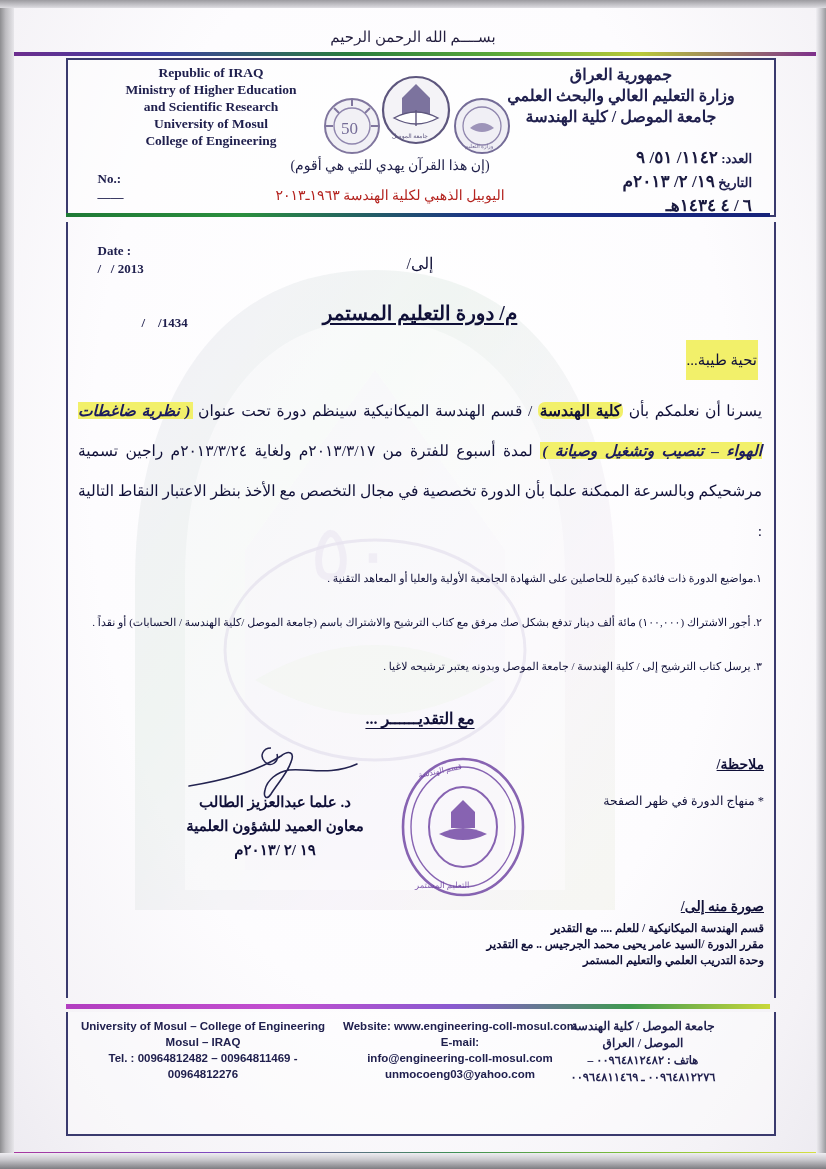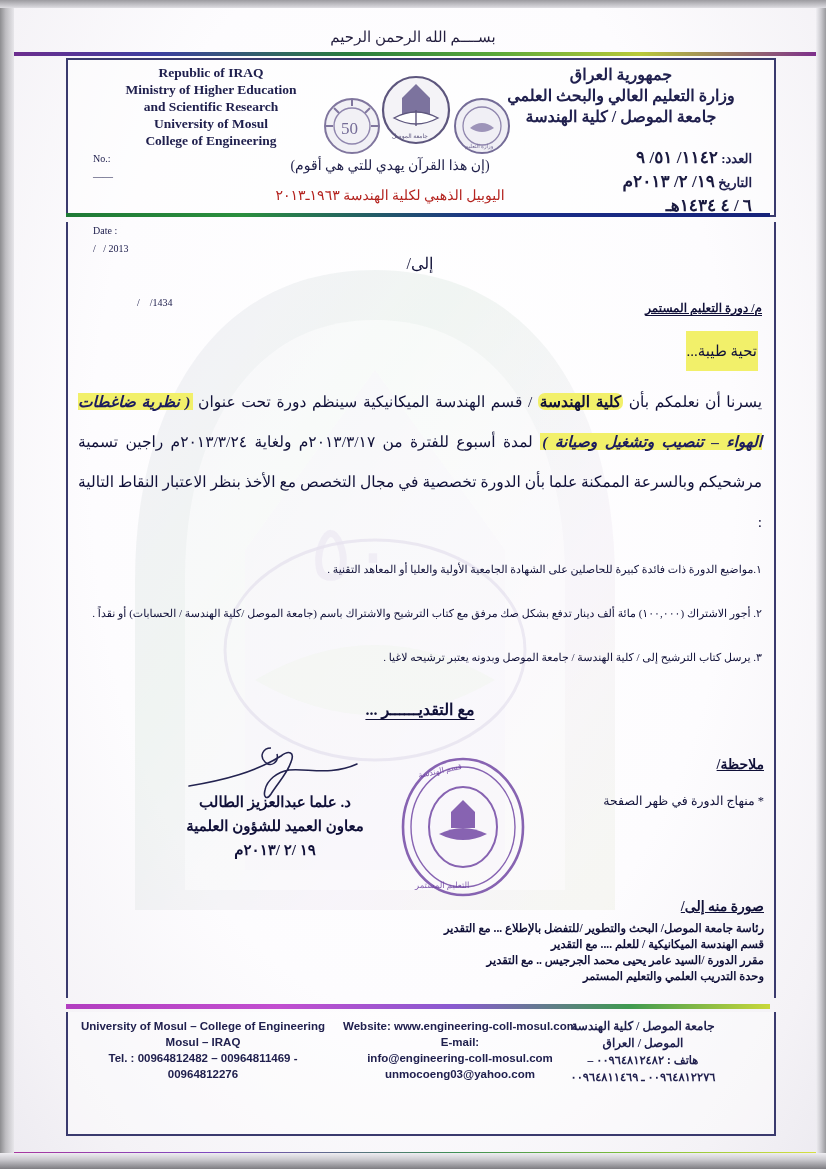--- a/index.html
+++ b/index.html
@@ -40,43 +40,43 @@
   .rule-bot2{position:absolute;left:12px;right:10px;top:1152px;height:5px;
     background:linear-gradient(90deg,#a8389f 0%,#7e49c0 25%,#3f8f56 55%,#7fc03a 78%,#d6df42 100%);}
 
   
   #header-box{position:absolute;left:66px;top:58px;width:706px;height:155px;
     border:2px solid #3a3a6e;background:rgba(255,255,255,.45);}
   .hdr-en{position:absolute;left:86px;top:64px;width:250px;text-align:center;
     color:#20204e;font-weight:bold;font-size:13.5px;line-height:17px;}
   .hdr-ar{position:absolute;right:80px;top:64px;width:250px;text-align:center;
     direction:rtl;color:#20204e;font-weight:bold;font-size:16px;line-height:21px;}
-  .hdr-nodate{position:absolute;left:78px;top:132px;color:#20204e;
-    font-weight:normal;font-size:10px;line-height:18px;}
+  .hdr-nodate{position:absolute;left:78px;top:152px;color:#20204e;
+    font-weight:bold;font-size:13px;line-height:18px;}
   .hdr-nodate .row{white-space:pre;}
   .verse{position:absolute;left:0;right:0;top:157px;text-align:center;
     direction:rtl;color:#1d1d48;font-size:14px;}
   .verse span{margin-right:46px;}
   .jubilee{position:absolute;left:0;right:0;top:187px;text-align:center;
     direction:rtl;color:#b4231f;font-size:14px;font-weight:normal;}
   .jubilee span{margin-right:46px;}
   .hdr-num{position:absolute;right:74px;top:146px;direction:rtl;
     color:#20204e;font-size:13px;font-weight:bold;line-height:23px;text-align:right;}
   .hw{font-family:"Liberation Serif",serif;color:#1a1a40;font-size:17px;
     letter-spacing:2px;}
   
   #logos{position:absolute;left:320px;top:68px;width:192px;height:92px;}
 
   
   #body-frame{position:absolute;left:66px;top:222px;width:706px;height:776px;
     border-left:2px solid #3a3a6e;border-right:2px solid #3a3a6e;}
   .doc{position:absolute;left:78px;top:228px;width:684px;direction:rtl;
     color:#101038;font-size:15px;}
   .to{margin-top:26px;text-align:center;font-size:16px;}
-  .subject{margin-top:28px;text-align:right;font-size:12px;font-weight:bold;text-decoration:underline;}
+  .subject{margin-top:28px;text-align:center;font-size:20px;font-weight:bold;}
   .subject u{text-decoration:underline;text-underline-offset:3px;}
   .greet{margin-top:26px;text-align:right;font-size:15px;padding-right:4px;}
   .greet mark{background:#f2f06a;color:#101038;padding:12px 1px;}
   .para{margin-top:22px;line-height:40px;text-align:justify;font-size:15.5px;}
   .bold-hl{font-weight:bold;background:#f2f06a;padding:0 2px;border-radius:7px;}
   .course-title{font-style:italic;font-weight:bold;color:#1c1c5e;
     background:#f2f06a;padding:0 2px;}
   .points{margin-top:4px;font-size:11px;line-height:34px;}
   .points p{margin:10px 0;text-align:justify;}
   .stretch{letter-spacing:1.5px;}
@@ -278,21 +278,20 @@
   </div>
 
   <div class="note">
     <div class="hd">ملاحظة/</div>
     <div class="bd">* منهاج الدورة في ظهر الصفحة</div>
   </div>
 
   <div class="cc">
     <div class="hd">صورة منه إلى/</div>
     <ul>
-      <li>رئاسة جامعة الموصل/ البحث والتطوير /للتفضل بالإطلاع ... مع التقدير</li>
       <li>قسم الهندسة الميكانيكية /  للعلم .... مع التقدير</li>
       <li>مقرر الدورة /السيد عامر يحيى محمد الجرجيس  .. مع التقدير</li>
       <li>وحدة التدريب العلمي والتعليم المستمر</li>
     </ul>
   </div>
 
   <div class="rule-bot"></div>
   <div id="footer-box"></div>
 
   <div class="ft ft-en">

